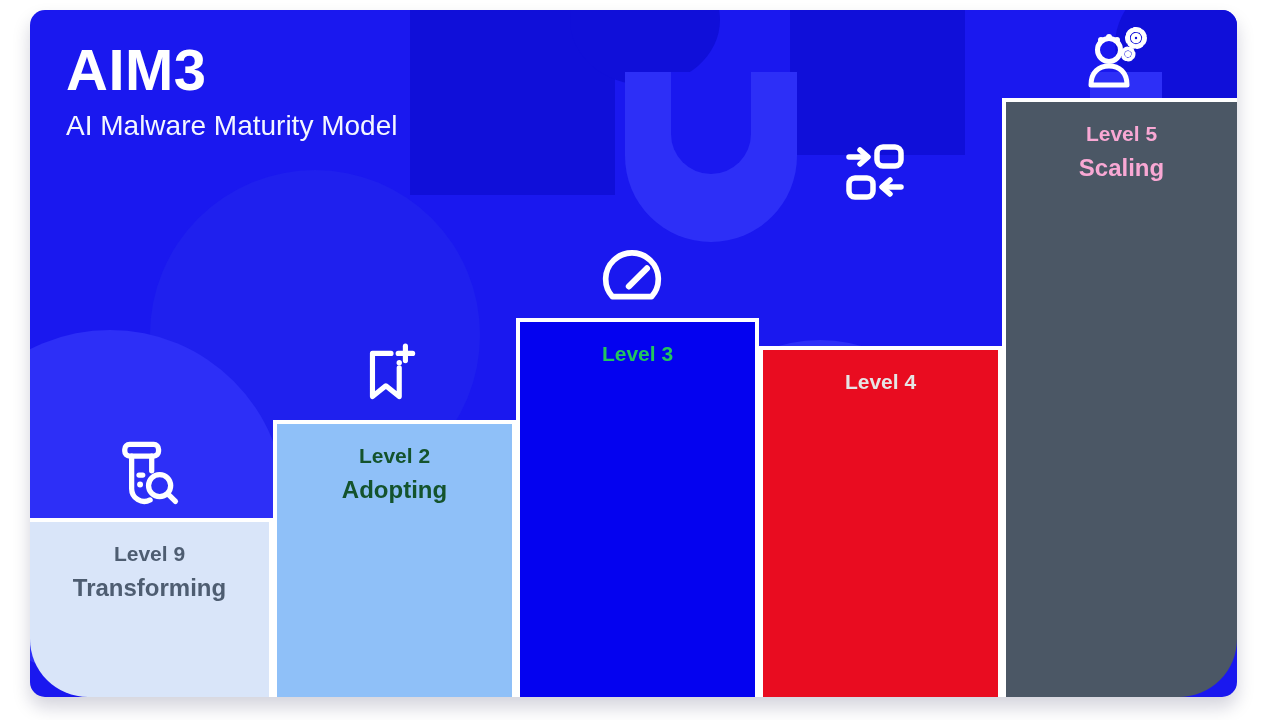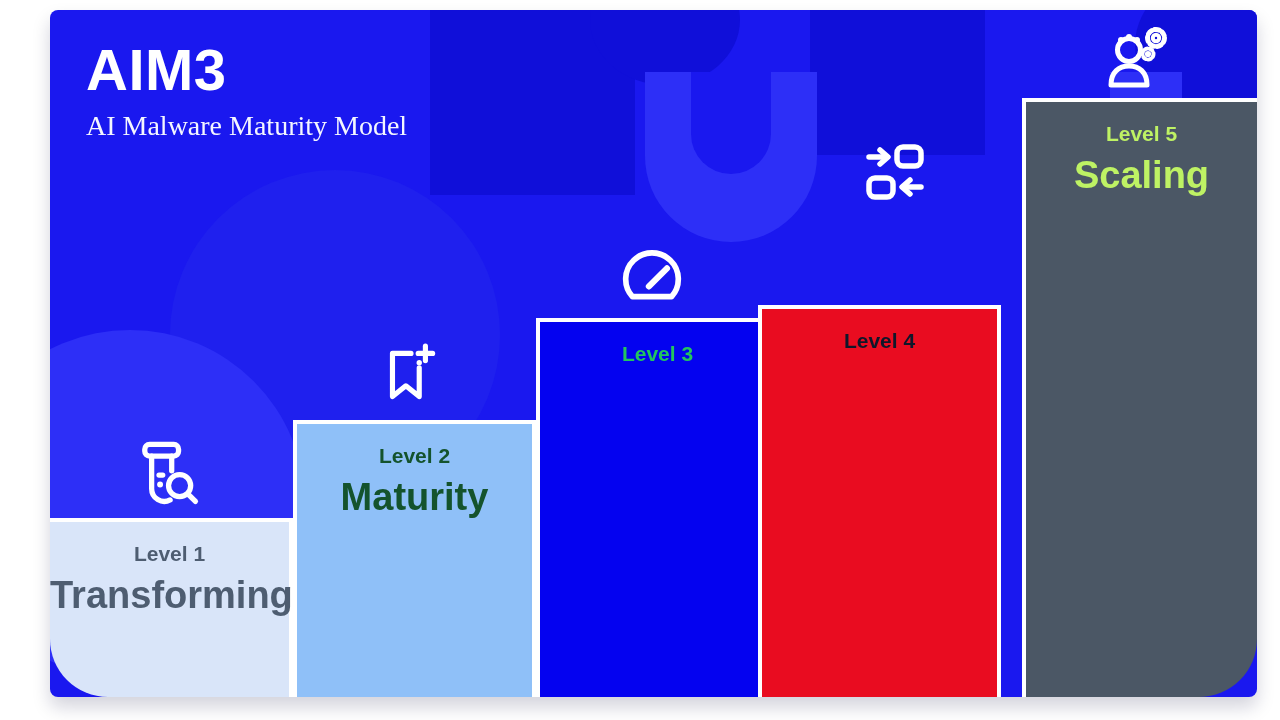--- a/index.html
+++ b/index.html
@@ -8,24 +8,23 @@
     background: #ffffff;
     font-family: "Liberation Sans", sans-serif;
     overflow: hidden;
   }
   .page { position: relative; width: 1280px; height: 720px; background: #ffffff; }
 
   .card {
     position: absolute; left: 30px; top: 10px;
     width: 1207px; height: 687px;
     background: #1a18ef;
-    border-radius: 8px;
+    border-radius: 15px;
     overflow: hidden;
     box-shadow: 0 10px 18px rgba(10, 10, 60, 0.18);
-    margin-left: 20px;
   }
 
   
   .shape { position: absolute; }
   .sh-dark { background: #100fd9; }
   .sh-dark2 { background: #1413e0; }
   .sh-light { background: #2d2ff7; }
   .sh-a { left: 380px; top: 0; width: 205px; height: 185px; }
   .sh-b { left: 760px; top: 0; width: 175px; height: 145px; }
   .sh-c { left: 540px; top: -55px; width: 150px; height: 130px; border-radius: 50%; }
@@ -34,35 +33,35 @@
   .sh-u { left: 595px; top: 62px; width: 172px; height: 170px; border-radius: 0 0 86px 86px; }
   .sh-u-notch { left: 641px; top: 62px; width: 80px; height: 102px; background: #1a18ef; border-radius: 0 0 40px 40px; }
   .sh-f { left: 1060px; top: 62px; width: 72px; height: 172px; border-radius: 0 0 36px 36px; }
   .sh-g { left: -95px; top: 320px; width: 350px; height: 350px; border-radius: 50%; }
   .sh-h { left: 640px; top: 330px; width: 300px; height: 300px; border-radius: 50%; }
   .sh-i { left: 120px; top: 160px; width: 330px; height: 330px; border-radius: 50%; background: #1f20ee; }
 
   
   .header { position: absolute; left: 36px; top: 28px; color: #ffffff; z-index: 5; }
   .title { font-size: 58px; font-weight: 700; letter-spacing: 0.5px; line-height: 1.1; }
-  .subtitle { font-size: 28px; font-weight: 500; margin-top: 8px; color: #f4f6ff; font-family: Liberation Serif, serif; }
+  .subtitle { font-size: 28px; font-weight: 500; margin-top: 8px; color: #f4f6ff; }
 
   
   .bar {
     position: absolute; bottom: 0;
     border: 4px solid #ffffff; border-bottom: none;
     text-align: center; z-index: 4;
   }
   .bar .lvl { font-weight: 700; font-size: 21px; margin-top: 20px; }
-  .bar .nm  { font-weight: 700; font-size: 38px; margin-top: 8px; }
+  .bar .nm  { font-weight: 700; font-size: 24px; margin-top: 8px; }
   .bar-1 { left: 0px;   width: 243px; height: 179px; background: #d9e5f9; color: #4e5d71; border-left: none; border-bottom-left-radius: 58px; }
   .bar-2 { left: 243px; width: 243px; height: 277px; background: #8fc0f8; color: #14532d; }
   .bar-3 { left: 486px; width: 243px; height: 379px; background: #0402f0; color: #22c55e; }
-  .bar-4 { left: 708px; width: 243px; height: 392px; background: #e90c20; color: #0f172a; }
-  .bar-5 { left: 972px; width: 235px; height: 599px; background: #4b5765; color: #bef264; border-right: none; border-bottom-right-radius: 58px; }
+  .bar-4 { left: 729px; width: 243px; height: 351px; background: #e90c20; color: #e5e5e5; }
+  .bar-5 { left: 972px; width: 235px; height: 599px; background: #4b5765; color: #f9a8d4; border-right: none; border-bottom-right-radius: 58px; }
 
   
   .icon { position: absolute; z-index: 5; }
   .icon svg { display: block; }
   .icon-1 { left: 80px;  top: 426px; }
   .icon-2 { left: 328px; top: 330px; }
   .icon-3 { left: 569px; top: 234px; }
   .icon-4 { left: 813px; top: 130px; }
   .icon-5 { left: 1052px; top: 14px; }
 </style>
@@ -136,26 +135,26 @@
         <circle cx="35" cy="16" r="3" fill="#ffffff" stroke="none"></circle>
         <path d="M9 61 C9 48 17 42 27 42 C37 42 45 48 45 61 Z"></path>
         <circle cx="54" cy="14" r="8.5" stroke-width="5" stroke-dasharray="4.5 3.2"></circle>
         <circle cx="54" cy="14" r="3.2" stroke-width="4"></circle>
         <circle cx="46" cy="30" r="5.5" stroke-width="4" stroke-dasharray="3 2.4"></circle>
         <circle cx="46" cy="30" r="1.6" stroke-width="3"></circle>
       </svg>
     </div>
 
     <div class="bar bar-1">
-      <div class="lvl">Level 1</div>
+      <div class="lvl">Level 9</div>
       <div class="nm">Transforming</div>
     </div>
     <div class="bar bar-2">
       <div class="lvl">Level 2</div>
-      <div class="nm">Maturity</div>
+      <div class="nm">Adopting</div>
     </div>
     <div class="bar bar-3">
       <div class="lvl">Level 3</div>
     </div>
     <div class="bar bar-4">
       <div class="lvl">Level 4</div>
     </div>
     <div class="bar bar-5">
       <div class="lvl">Level 5</div>
       <div class="nm">Scaling</div>

